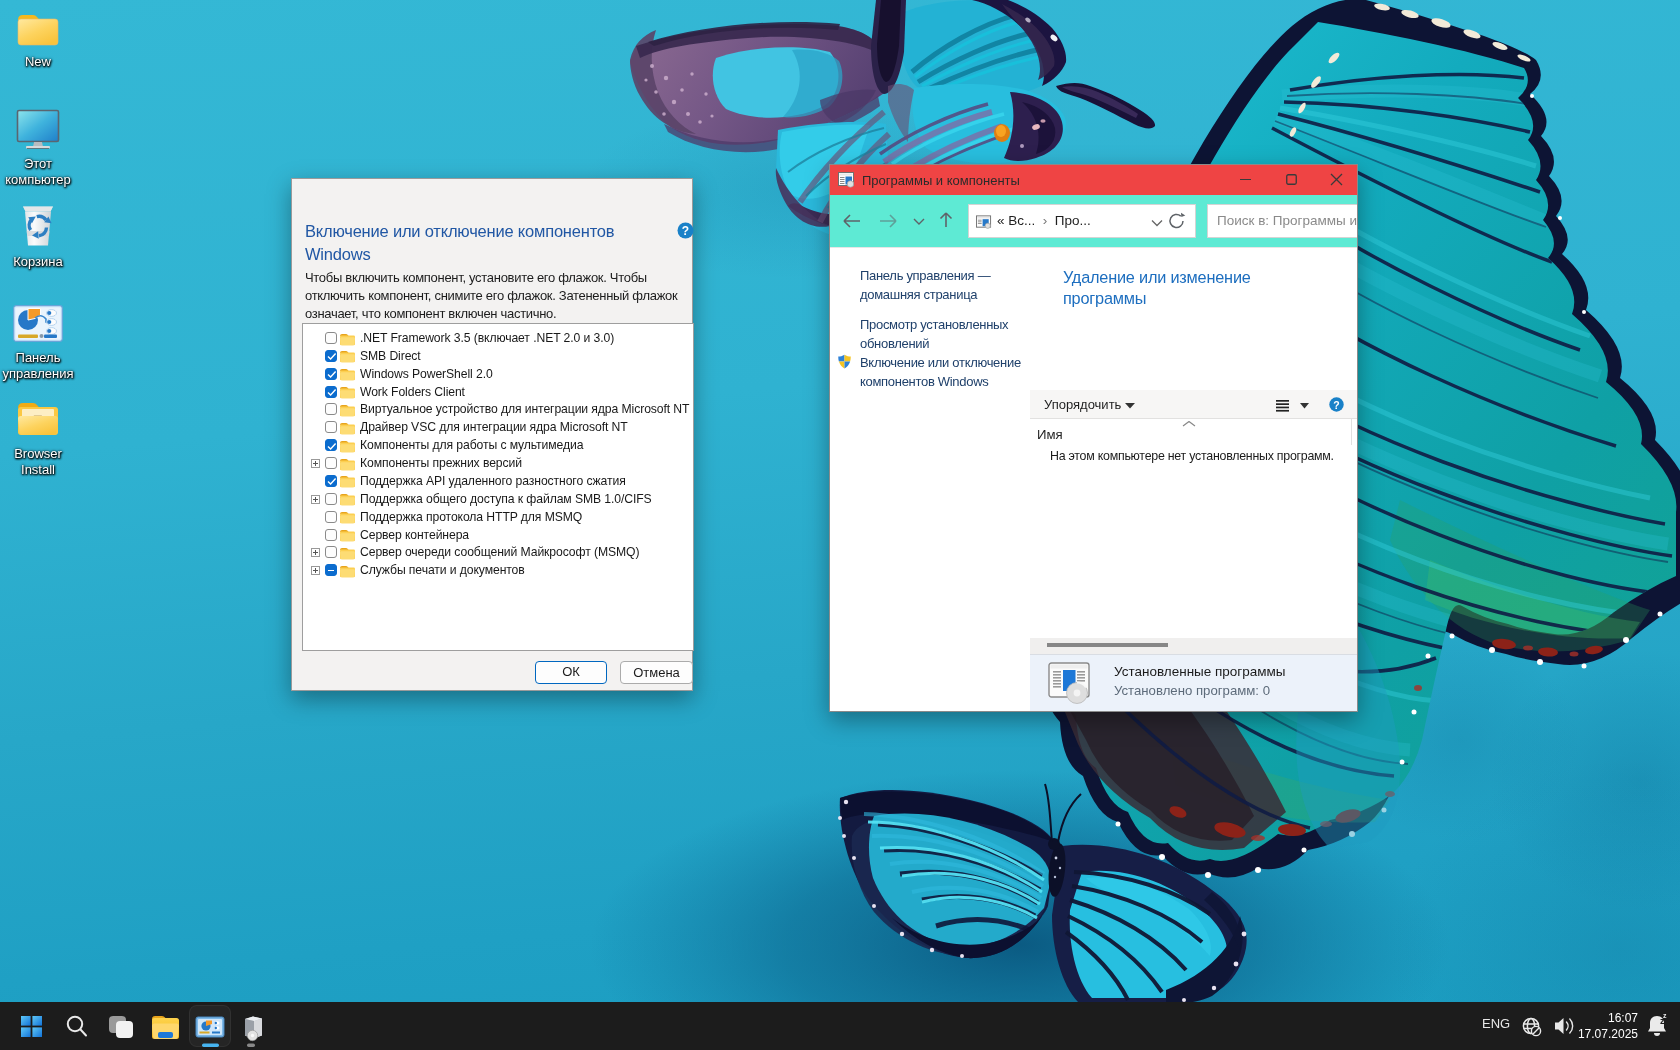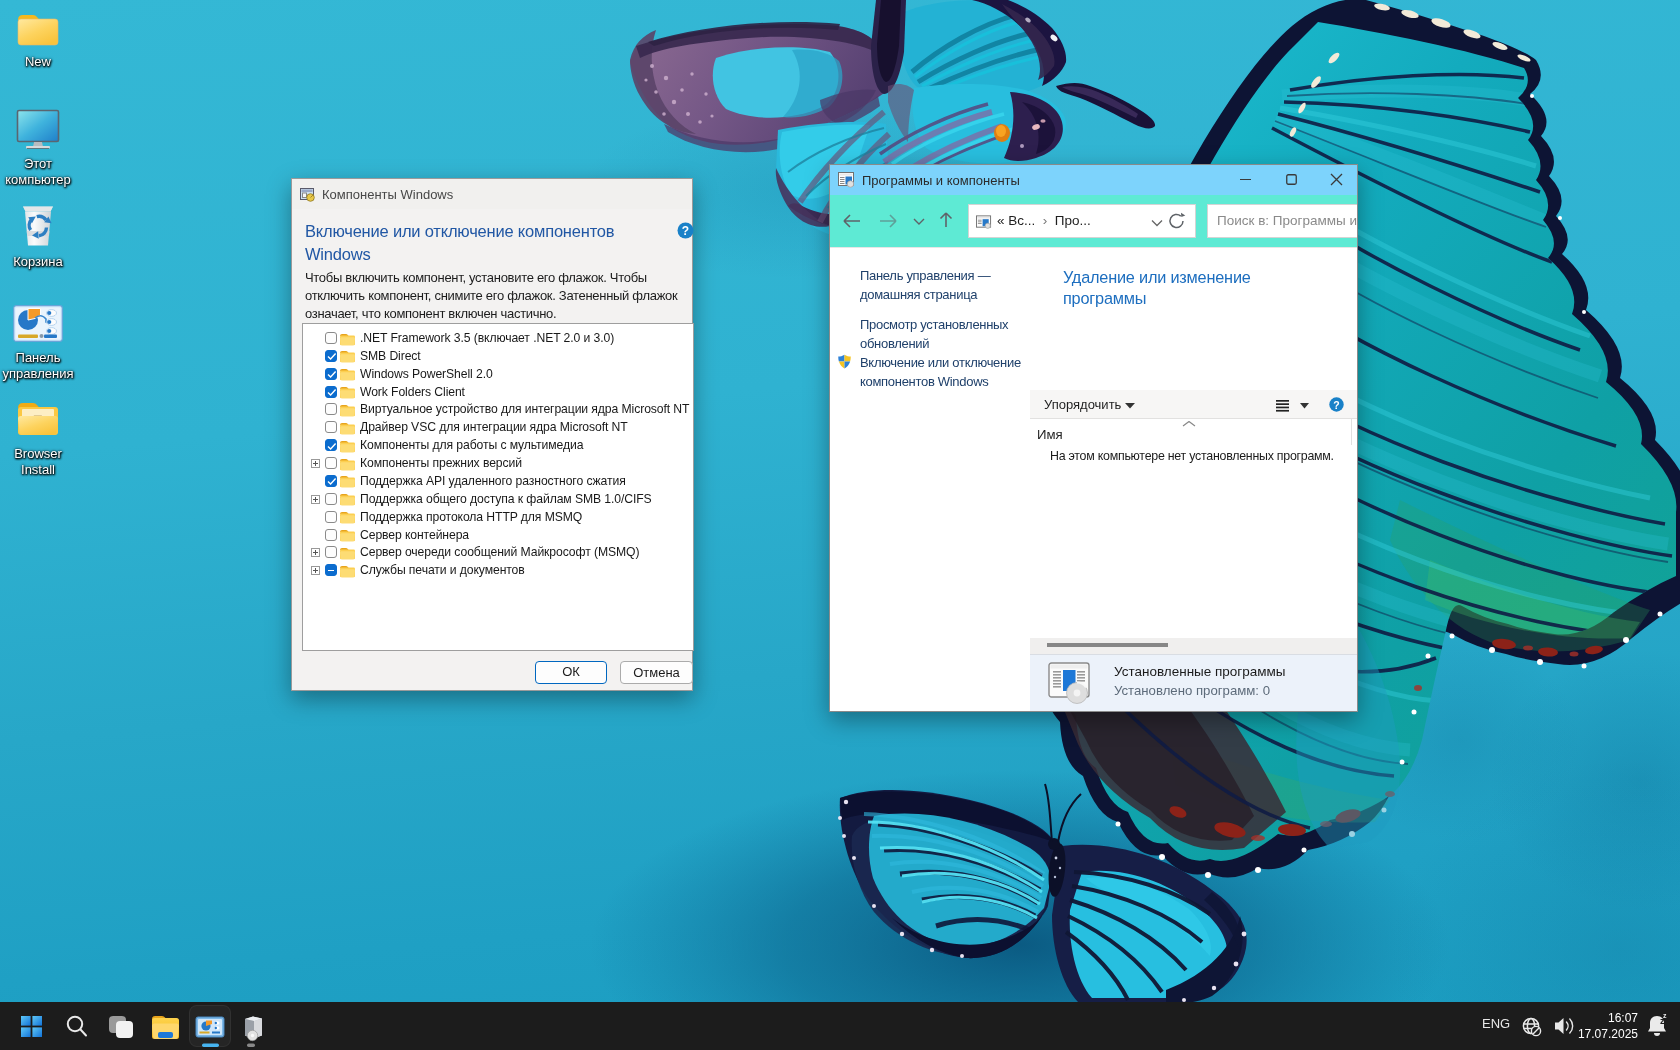--- a/index.html
+++ b/index.html
@@ -468,37 +468,20 @@
 </svg>
 <div style="position:absolute; left:1560px; top:8px; width:78px; text-align:right; color:#ffffff; font-size:12px; line-height:16px;">16:07<br>17.07.2025</div>
 <svg width="30" height="48" viewBox="0 0 30 48" style="position:absolute;left:1642px;top:0;">
 <path d="M15,14 c4.5,0 7,3 7,7 v5 l2,3.5 h-18 l2,-3.5 v-5 c0,-4 2.5,-7 7,-7 z" fill="#eaeaea"></path>
 <path d="M12,31 a3,3 0 0 0 6,0 z" fill="#eaeaea"></path>
 <text x="18" y="22" font-size="9" font-weight="bold" fill="#1c1c1c" font-family="Liberation Sans">z</text>
 <text x="21" y="16" font-size="7" font-weight="bold" fill="#eaeaea" font-family="Liberation Sans">z</text>
 </svg>
 </div>
 <div class="win" id="w1" style="left:291px; top:178px; width:402px; height:513px; background:#f3f2f1;">
-<div style="position:absolute; left:0; top:0; width:100%; height:30px; background:#f1f0ee;">
-<svg width="16" height="16" viewBox="0 0 16 16" style="position:absolute; left:8px; top:7px;">
-<rect x="0.5" y="2.5" width="13" height="11" fill="#cfe0f0" stroke="#5a5a6a"></rect>
-<rect x="1.5" y="3.5" width="11" height="2.5" fill="#9aa8c8"></rect>
-<rect x="2.5" y="7" width="4" height="4.5" fill="#f8f8f8" stroke="#888"></rect>
-<circle cx="10.5" cy="11.5" r="3.8" fill="#e8c84a" stroke="#907820" stroke-width="0.8"></circle>
-<path d="M10.5,11.5 l2.5,-2.5" stroke="#907820" stroke-width="0.8"></path>
-</svg>
-<span style="position:absolute; left:30px; top:8px; font-size:13px; color:#474747;">Компоненты Windows</span>
-<span style="position:absolute; left:580px; top:13px; width:11px; height:1.3px; background:#5a5a5a;"></span>
-<svg width="11" height="11" style="position:absolute; left:629px; top:9px;">
-        <rect x="0.75" y="0.75" width="9.5" height="9.5" rx="1.5" fill="none" stroke="#5a5a5a" stroke-width="1.3"></rect>
-      </svg>
-<svg width="13" height="13" style="position:absolute; left:672px; top:8px;">
-        <path d="M1,1 L12,12 M12,1 L1,12" stroke="#5a5a5a" stroke-width="1.3"></path>
-      </svg>
-</div>
 <div style="position:absolute; left:13px; top:41px; width:332px; font-size:16.5px; line-height:23px; letter-spacing:-0.2px; color:#2157a4;">Включение или отключение компонентов Windows</div>
 <svg width="17" height="17" style="position:absolute; left:385px; top:43px;">
 <circle cx="8.5" cy="8.5" r="8" fill="#1981c8"></circle>
 <text x="8.5" y="12.8" text-anchor="middle" font-size="12" font-weight="bold" fill="#fff" font-family="Liberation Sans">?</text>
 </svg>
 <div style="position:absolute; left:13px; top:90px; width:390px; font-size:13px; line-height:18px; letter-spacing:-0.3px; color:#1c1c1c;">Чтобы включить компонент, установите его флажок. Чтобы отключить компонент, снимите его флажок. Затененный флажок означает, что компонент включен частично.</div>
 <div id="lst" style="position:absolute; left:10px; top:144px; width:392px; height:328px; background:#fff; border:1px solid #9e9e9e;">
       <div style="position:absolute;left:0;top:6.5px;width:390px;height:18px;">
         <span style="position:absolute;left:22px;top:1.5px;width:12px;height:12px;background:#fdfdfd;border:1px solid #8a8a8a;border-radius:3px;"></span>
         <svg width="17" height="13" viewBox="0 0 17 13" style="position:absolute;left:36px;top:2px;">
@@ -651,21 +634,21 @@
           <rect x="1" y="2.6" width="15" height="9.6" rx="1.2" fill="#fccf50"></rect>
           <path d="M1,5.6 q0,-1.4 1.4,-1.4 h12.2 q1.4,0 1.4,1.4 l-0.5,5.2 q-0.1,1.4 -1.5,1.4 h-11 q-1.4,0 -1.5,-1.4 z" fill="#fddc74"></path>
         </svg>
         <span style="position:absolute;left:57px;top:0.5px;font-size:12.2px;letter-spacing:-0.1px;color:#191919;white-space:nowrap;">Службы печати и документов</span>
       </div>
     </div>
 <div style="position:absolute; left:243px; top:482px; width:72px; height:23px; background:#fdfdfd; border:1.6px solid #0067c0; border-radius:4px; text-align:center; font-size:13px; line-height:20px; color:#1b1b1b;">ОК</div>
 <div style="position:absolute; left:328px; top:482px; width:73px; height:23px; background:#fdfdfd; border:1px solid #ababab; border-radius:4px; text-align:center; font-size:13px; line-height:21px; color:#1b1b1b;">Отмена</div>
 </div>
 <div class="win" id="w2" style="left:829px; top:164px; width:529px; height:548px; background:#fff; border:1px solid #8a8a8a; overflow:hidden;">
-<div style="position:absolute; left:0; top:0; width:100%; height:38px; background:#7dd3fc;">
+<div style="position:absolute; left:0; top:0; width:100%; height:38px; background:#ef4444;">
 <svg width="17" height="16" viewBox="0 0 17 16" style="position:absolute; left:8px; top:7px;">
 <rect x="0.5" y="0.5" width="15" height="13" fill="#fdfdfd" stroke="#707070"></rect>
 <rect x="1.5" y="1.5" width="13" height="2" fill="#e8e8e8"></rect>
 <g fill="#888">
           <rect x="2" y="5" width="4.5" height="1"></rect>
           <rect x="2" y="7" width="4.5" height="1"></rect>
           <rect x="2" y="9" width="4.5" height="1"></rect>
           <rect x="2" y="11" width="4.5" height="1"></rect>
         </g>
 <rect x="7.5" y="4.5" width="6.5" height="8" fill="#2678c8"></rect>

